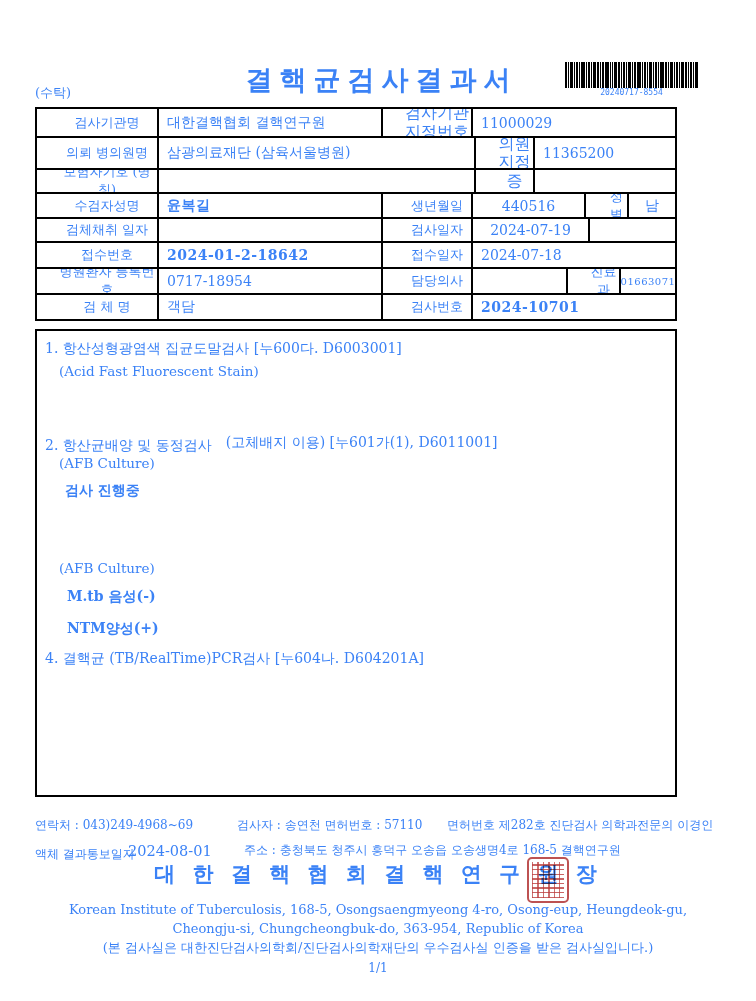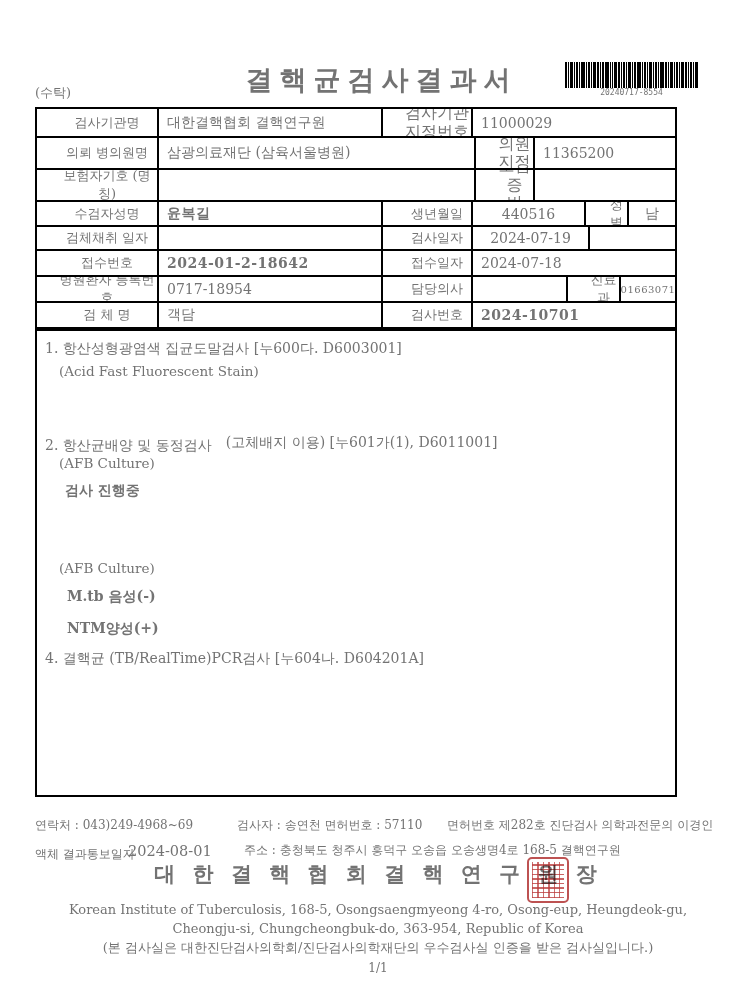--- a/index.html
+++ b/index.html
@@ -1,18 +1,18 @@
 <!DOCTYPE html>
 <html><head>
 <meta charset="utf-8">
 <style>
   html,body { margin:0; padding:0; background:#e8e8e8; }
   .page {
     position:relative; width:756px; height:1001px; margin:0 auto;
-    background:#ffffff; color:#737373;
+    background:#ffffff; color:#3b82f6;
     font-family:"DejaVu Serif","Liberation Serif",serif;
     overflow:hidden;
   }
   
   .consign { position:absolute; left:35px; top:84px; font-size:13px; }
   .doc-title {
     position:absolute; left:0; right:0; top:62px; text-align:center;
     font-size:27px; font-weight:bold; letter-spacing:7px; padding-left:7px;
   }
   .barcode { position:absolute; left:565px; top:62px; width:133px; height:26px; }
@@ -135,21 +135,21 @@
 지정번호</div>
       <div class="tcell val" style="flex:1">11000029</div>
     </div>
     <div class="trow" style="height:32px">
       <div class="tcell lab" style="flex:0 0 122px">의뢰 병의원명</div>
       <div class="tcell val" style="flex:0 0 317px">삼광의료재단 (삼육서울병원)</div>
       <div class="tcell lab2" style="flex:0 0 59px">병 · 의원
 지정번호</div>
       <div class="tcell val" style="flex:1">11365200</div>
     </div>
-    <div class="trow" style="height:32px">
+    <div class="trow" style="height:24px">
       <div class="tcell lab" style="flex:0 0 122px">보험자기호 (명칭)</div>
       <div class="tcell val" style="flex:0 0 317px"></div>
       <div class="tcell lab2" style="flex:0 0 59px">건강보험
 증 번 호</div>
       <div class="tcell val" style="flex:1"></div>
     </div>
     <div class="trow" style="height:25px">
       <div class="tcell lab" style="flex:0 0 122px">수검자성명</div>
       <div class="tcell val bold" style="flex:0 0 224px">윤복길</div>
       <div class="tcell lab" style="flex:0 0 90px">생년월일</div>

